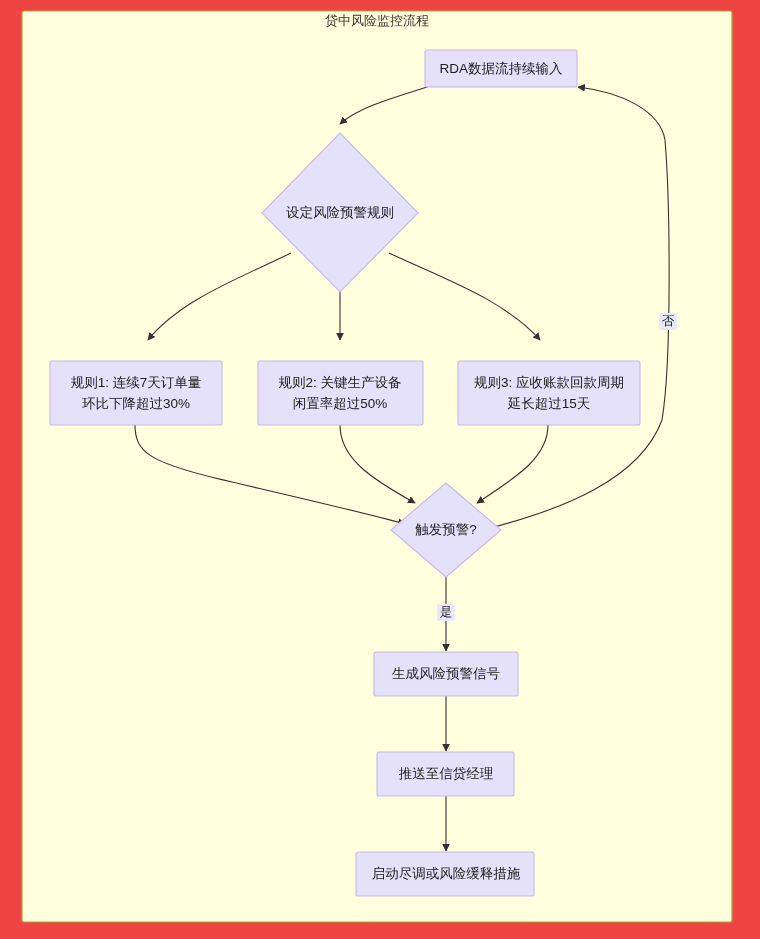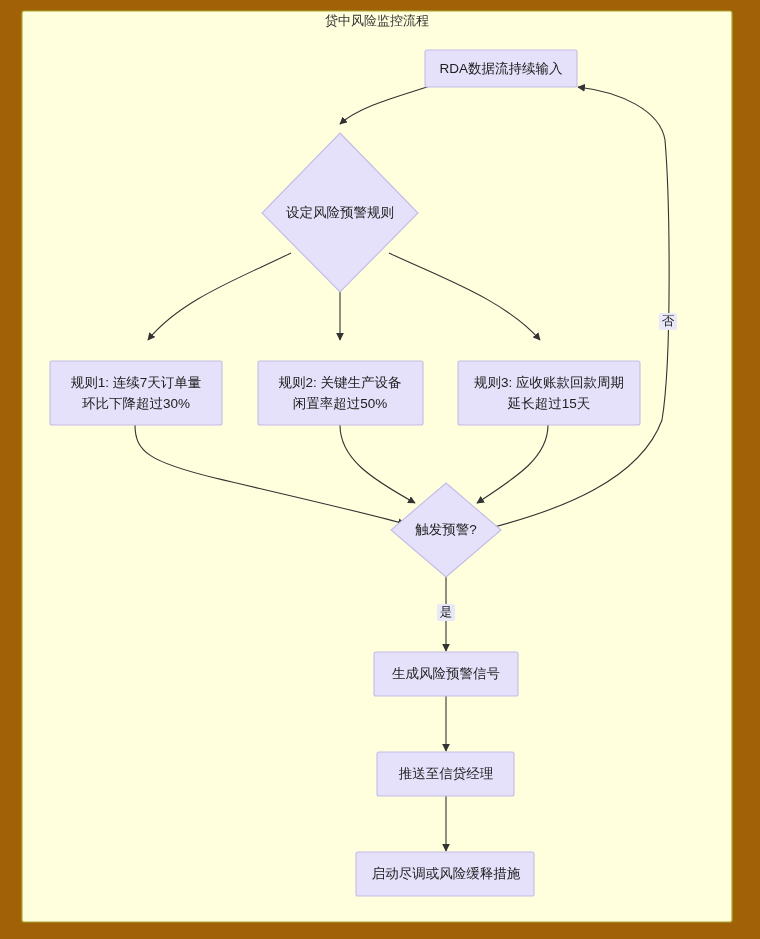--- a/index.html
+++ b/index.html
@@ -10,21 +10,21 @@
     height: 939px;
     overflow: hidden;
   }
   body {
     font-family: "Liberation Sans", "DejaVu Sans", sans-serif;
   }
   #diagram-root {
     position: relative;
     width: 760px;
     height: 939px;
-    background: #a16207;
+    background: #ef4444;
   }
   #diagram-svg {
     position: absolute;
     left: 0;
     top: 0;
     width: 760px;
     height: 939px;
     display: block;
   }
   .node-label {

